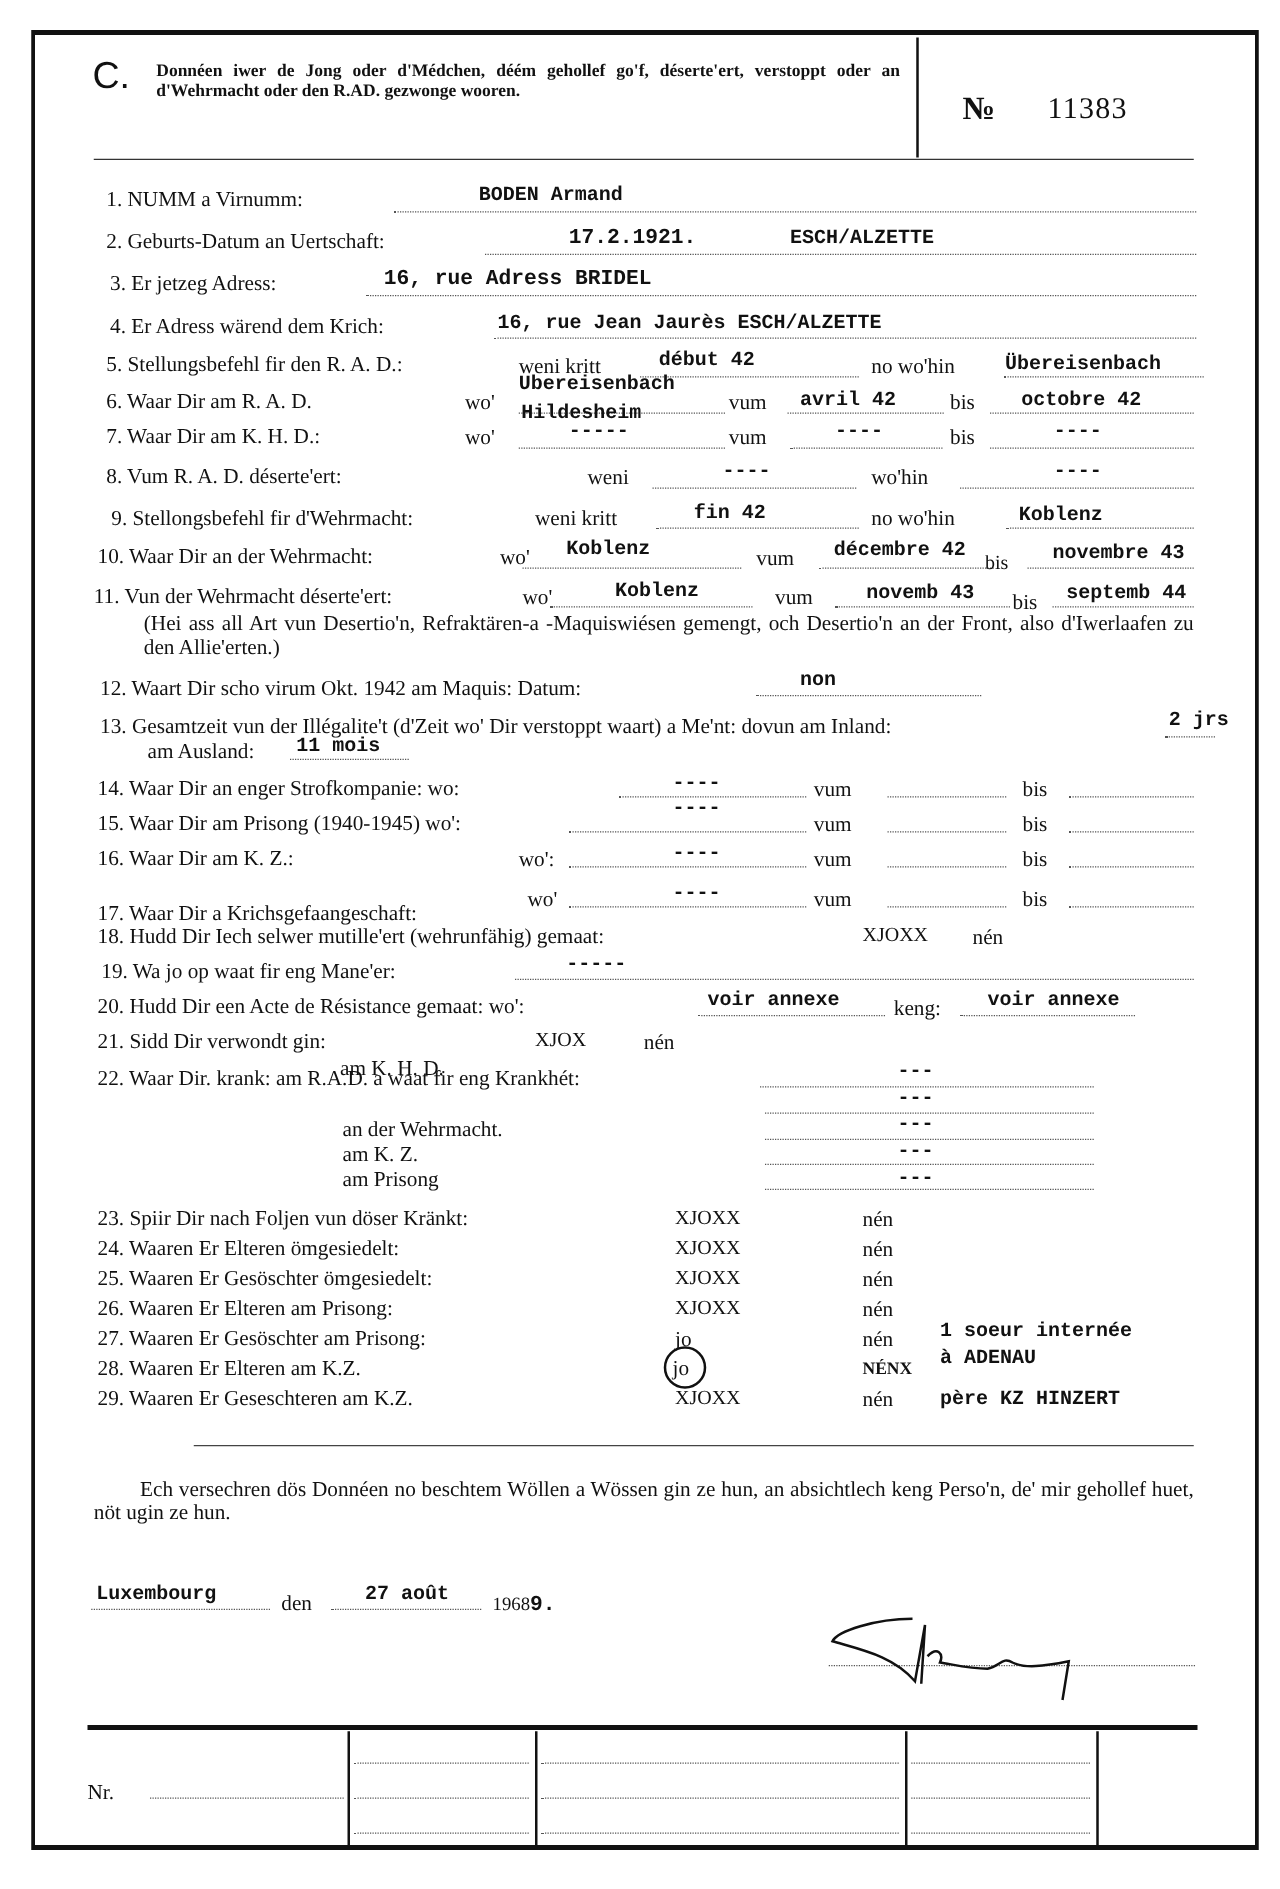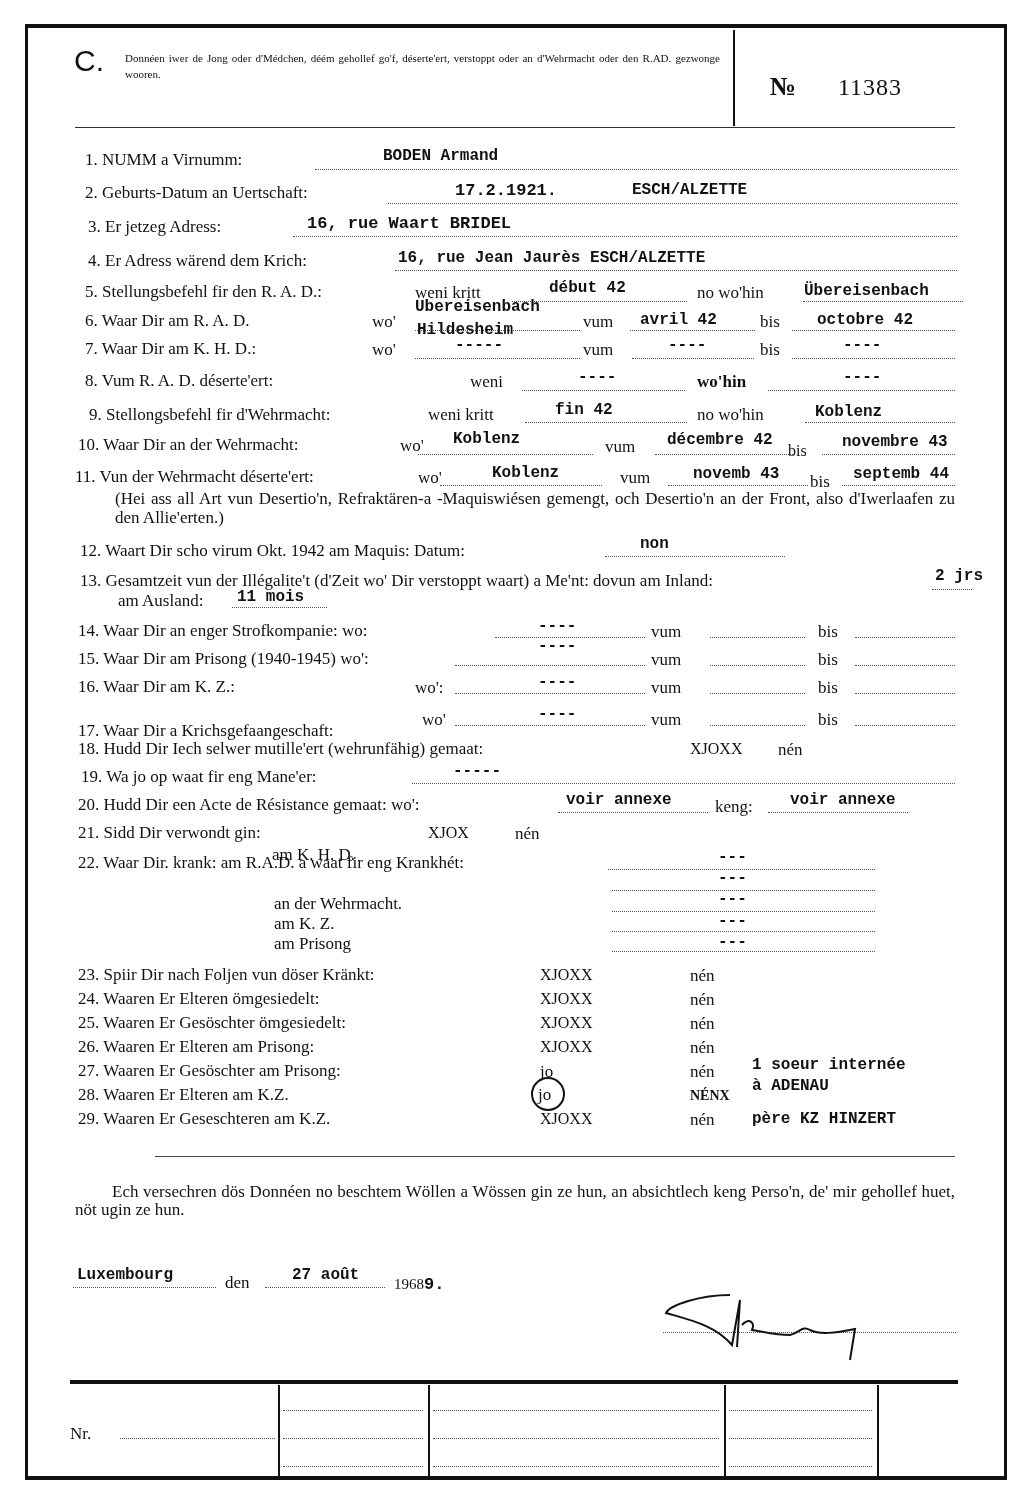--- a/index.html
+++ b/index.html
@@ -4,21 +4,21 @@
 <style>
   html, body { margin:0; padding:0; background:#fff; }
   body { width:1024px; height:1511px; position:relative; overflow:hidden;
          font-family:"Liberation Serif", "DejaVu Serif", serif; color:#111; }
   .frame { position:absolute; left:25px; top:24px; width:982px; height:1456px;
            border-left:3px solid #111; border-right:3px solid #111;
            border-top:4px solid #111; border-bottom:4px solid #111; box-sizing:border-box; }
   .hdr-vline { position:absolute; left:733px; top:30px; width:2px; height:96px; background:#111; }
   .hdr-hline { position:absolute; left:75px; top:127px; width:880px; height:1px; background:#333; }
   .hdr-c { position:absolute; left:74px; top:44px; font-family:"Liberation Sans", sans-serif; font-size:30px; }
-  .hdr-text { position:absolute; left:125px; top:50px; width:595px; font-size:11px; line-height:16px; font-weight:normal; text-align:justify; }
+  .hdr-text { position:absolute; left:125px; top:50px; width:595px; font-size:14px; line-height:16px; font-weight:bold; text-align:justify; }
   .hdr-no-sym { position:absolute; left:770px; top:72px; font-size:26px; font-weight:bold; }
   .hdr-no-val { position:absolute; left:838px; top:74px; font-size:24px; letter-spacing:1px; }
   .row { position:absolute; font-size:17px; white-space:nowrap; }
   .tw { font-family:"Liberation Mono", "DejaVu Sans Mono", monospace; font-size:16px; font-weight:bold; }
   .tw-abs { position:absolute; font-family:"Liberation Mono", "DejaVu Sans Mono", monospace; font-size:16px; font-weight:bold; white-space:nowrap; }
   .dots { position:absolute; height:0; border-bottom:1px dotted #555; }
   .abs { position:absolute; white-space:nowrap; font-size:17px; }
   .sep { position:absolute; left:155px; top:1156px; width:800px; height:1px; background:#444; }
   .decl { position:absolute; left:75px; top:1183px; width:880px; font-size:17px; line-height:18px; text-indent:37px; text-align:justify; }
   .foot-top { position:absolute; left:70px; top:1380px; width:888px; height:4px; background:#111; }
@@ -40,30 +40,30 @@
 <div class="dots" style="left:315px;top:169px;width:642px;"></div>
 <div class="tw-abs" style="left:383px;top:147px;">BODEN Armand</div>
 
 <div class="row" style="left:85px;top:183px;">2. Geburts-Datum an Uertschaft:</div>
 <div class="dots" style="left:388px;top:203px;width:569px;"></div>
 <div class="tw-abs" style="left:455px;top:181px;font-size:17px;">17.2.1921.</div>
 <div class="tw-abs" style="left:632px;top:181px;">ESCH/ALZETTE</div>
 
 <div class="row" style="left:88px;top:217px;">3. Er jetzeg Adress:</div>
 <div class="dots" style="left:293px;top:236px;width:664px;"></div>
-<div class="tw-abs" style="left:307px;top:214px;font-size:17px;">16, rue Waart BRIDEL</div>
+<div class="tw-abs" style="left:307px;top:214px;font-size:17px;">16, rue Adress BRIDEL</div>
 
 <div class="row" style="left:88px;top:251px;">4. Er Adress wärend dem Krich:</div>
 <div class="dots" style="left:395px;top:270px;width:562px;"></div>
 <div class="tw-abs" style="left:398px;top:249px;font-size:16px;">16, rue Jean Jaurès ESCH/ALZETTE</div>
 
 <div class="row" style="left:85px;top:282px;">5. Stellungsbefehl fir den R. A. D.:</div>
 <div class="abs" style="left:415px;top:283px;">weni kritt</div>
 <div class="dots" style="left:512px;top:301px;width:175px;"></div>
-<div class="tw-abs" style="left:549px;top:279px;">début 42</div>
+<div class="tw-abs" style="left:527px;top:279px;">début 42</div>
 <div class="abs" style="left:697px;top:283px;">no wo'hin</div>
 <div class="dots" style="left:803px;top:301px;width:160px;"></div>
 <div class="tw-abs" style="left:804px;top:282px;">Übereisenbach</div>
 
 <div class="row" style="left:85px;top:311px;">6. Waar Dir am R. A. D.</div>
 <div class="abs" style="left:372px;top:312px;">wo'</div>
 <div class="dots" style="left:415px;top:330px;width:165px;"></div>
 <div class="tw-abs" style="left:415px;top:298px;">Ubereisenbach</div>
 <div class="abs" style="left:583px;top:312px;">vum</div>
 <div class="dots" style="left:630px;top:330px;width:125px;"></div>
@@ -81,21 +81,21 @@
 <div class="dots" style="left:632px;top:358px;width:122px;"></div>
 <div class="tw-abs" style="left:668px;top:336px;">----</div>
 <div class="abs" style="left:760px;top:340px;">bis</div>
 <div class="dots" style="left:792px;top:358px;width:163px;"></div>
 <div class="tw-abs" style="left:843px;top:336px;">----</div>
 
 <div class="row" style="left:85px;top:371px;">8. Vum R. A. D. déserte'ert:</div>
 <div class="abs" style="left:470px;top:372px;">weni</div>
 <div class="dots" style="left:522px;top:390px;width:163px;"></div>
 <div class="tw-abs" style="left:578px;top:368px;">----</div>
-<div class="abs" style="left:697px;top:372px;font-weight:bold;">wo'hin</div>
+<div class="abs" style="left:697px;top:372px;">wo'hin</div>
 <div class="dots" style="left:768px;top:390px;width:187px;"></div>
 <div class="tw-abs" style="left:843px;top:368px;">----</div>
 
 <div class="row" style="left:89px;top:405px;">9. Stellongsbefehl fir d'Wehrmacht:</div>
 <div class="abs" style="left:428px;top:405px;">weni kritt</div>
 <div class="dots" style="left:525px;top:422px;width:162px;"></div>
 <div class="tw-abs" style="left:555px;top:401px;">fin 42</div>
 <div class="abs" style="left:697px;top:405px;">no wo'hin</div>
 <div class="dots" style="left:805px;top:422px;width:150px;"></div>
 <div class="tw-abs" style="left:815px;top:403px;">Koblenz</div>

